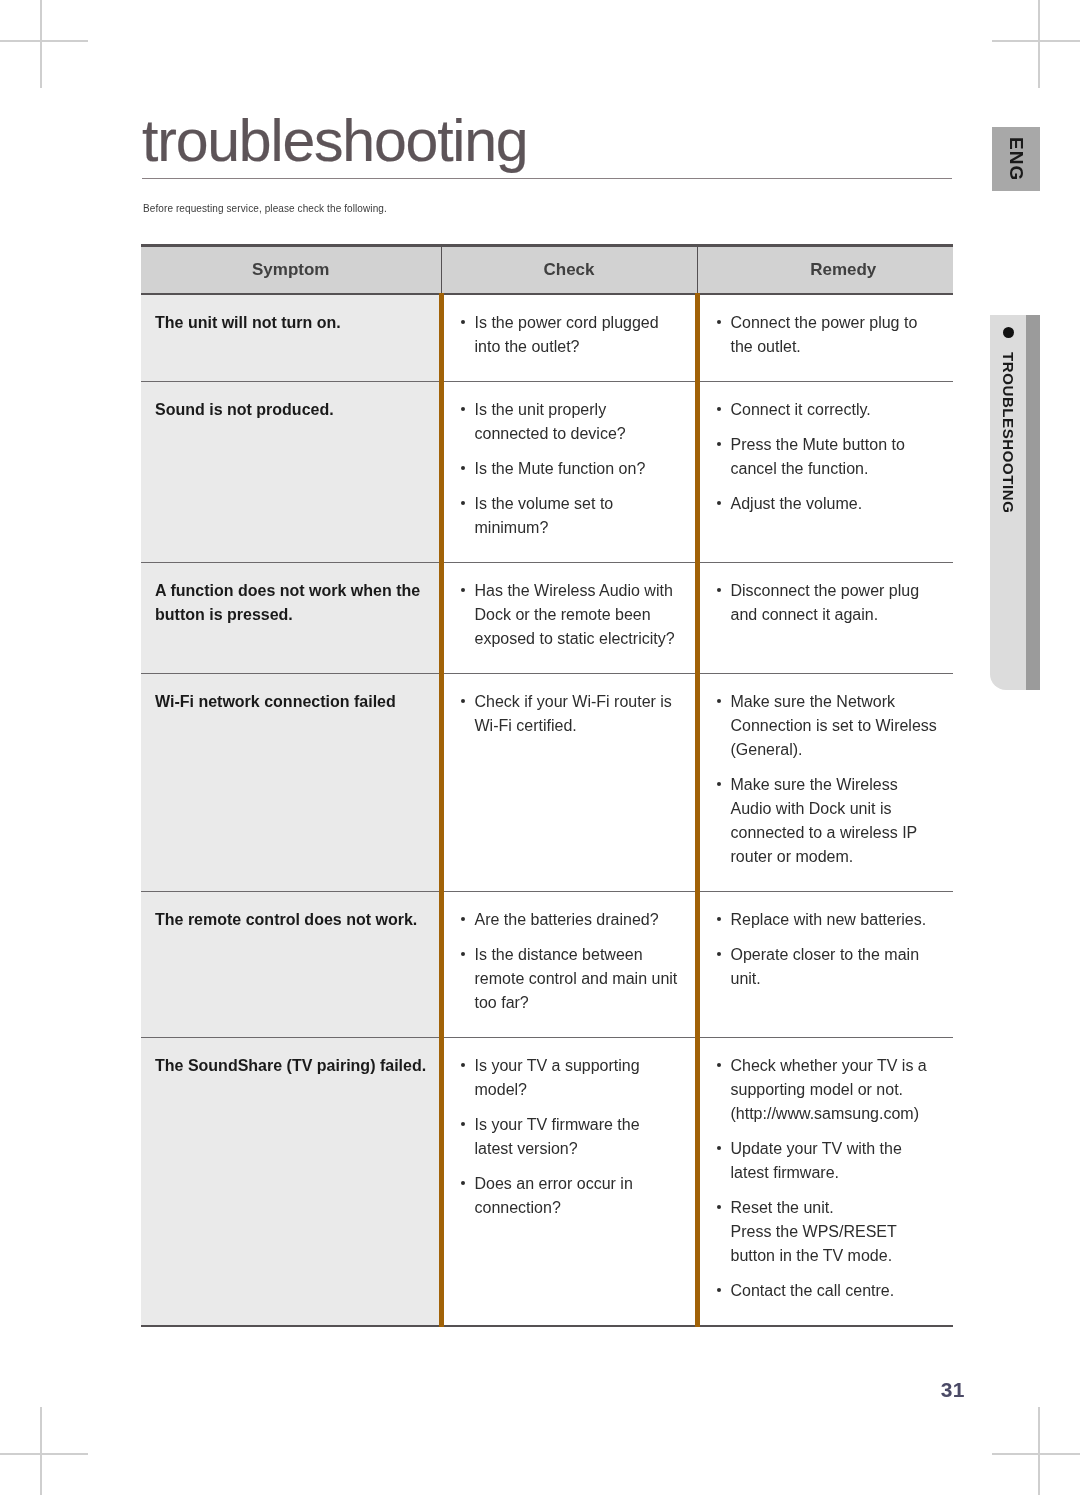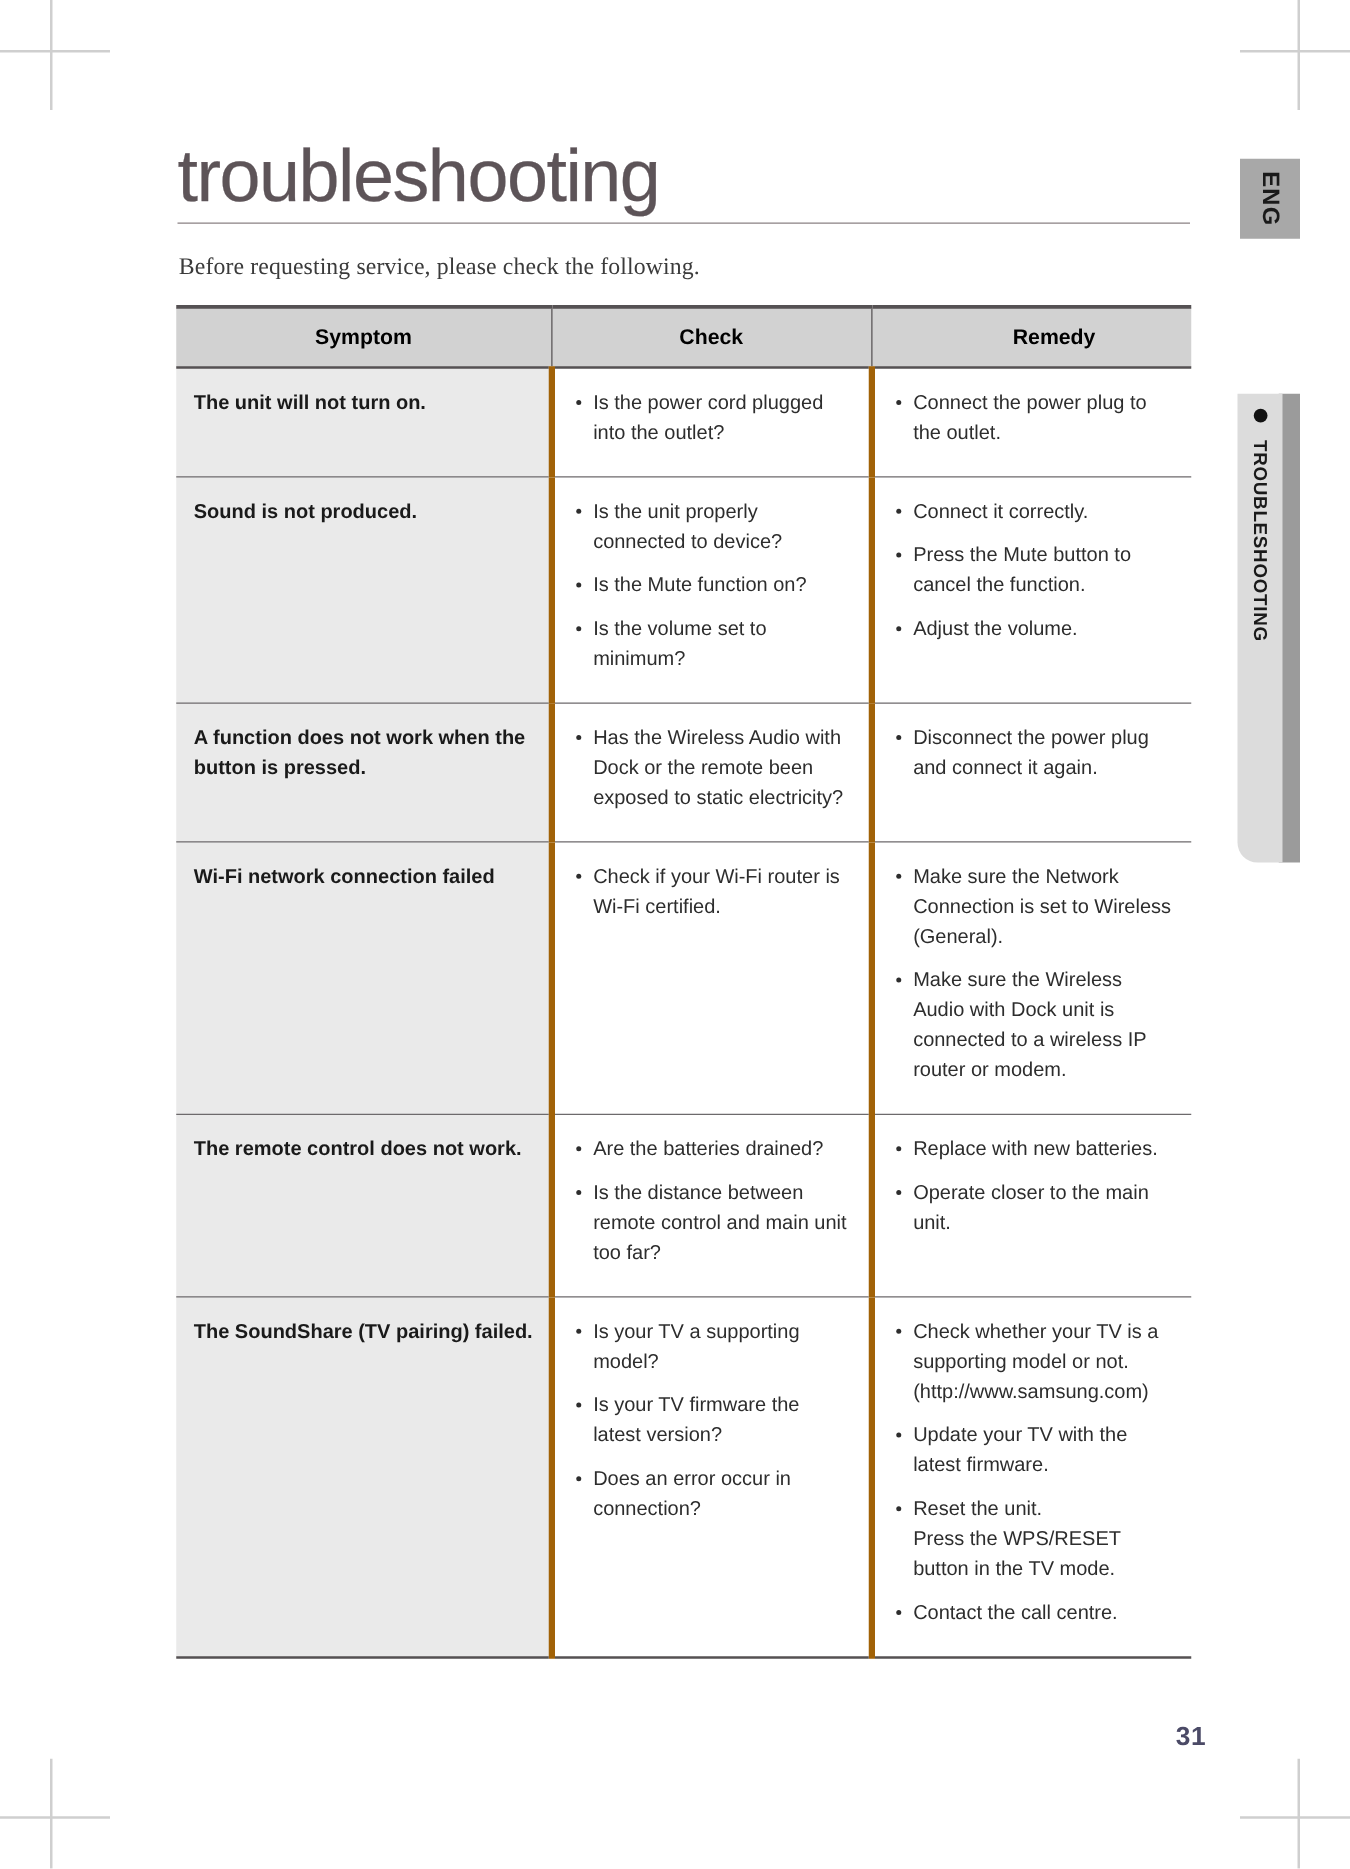--- a/index.html
+++ b/index.html
@@ -135,24 +135,23 @@
     color: #5d5458;
     line-height: 1;
     -webkit-text-stroke: 0.2px #6a6065;
   }
 
   .intro {
     position: absolute;
     left: 143px;
     top: 203px;
     margin: 0;
-    font-size: 19px;
+    font-size: 10px;
     color: #3b3b3b;
     letter-spacing: 0.1px;
-    font-family: Liberation Serif, serif;
   }
 
   
   .tbl {
     position: absolute;
     left: 141px;
     top: 244px;
     width: 812px;
     border-collapse: collapse;
     table-layout: fixed;
@@ -162,21 +161,21 @@
   .tbl col.c-rem { width: 256px; }
 
   .tbl thead th {
     background: #d2d2d2;
     border-top: 3px solid #555153;
     border-bottom: 2px solid #555153;
     border-left: 1px solid #555153;
     border-right: 1px solid #555153;
     font-size: 17px;
     font-weight: bold;
-    color: #000000;
+    color: #404040;
     padding: 13px 0 13px;
     text-align: center;
   }
   .tbl thead th:first-child { border-left: none; }
   .tbl thead th:last-child  { border-right: none; padding-left: 36px; }
 
   .tbl tbody td {
     border-bottom: 1.5px solid #6d6a6c;
     border-left: 5px solid #a16207;
     border-right: 1px solid #6d6a6c;

